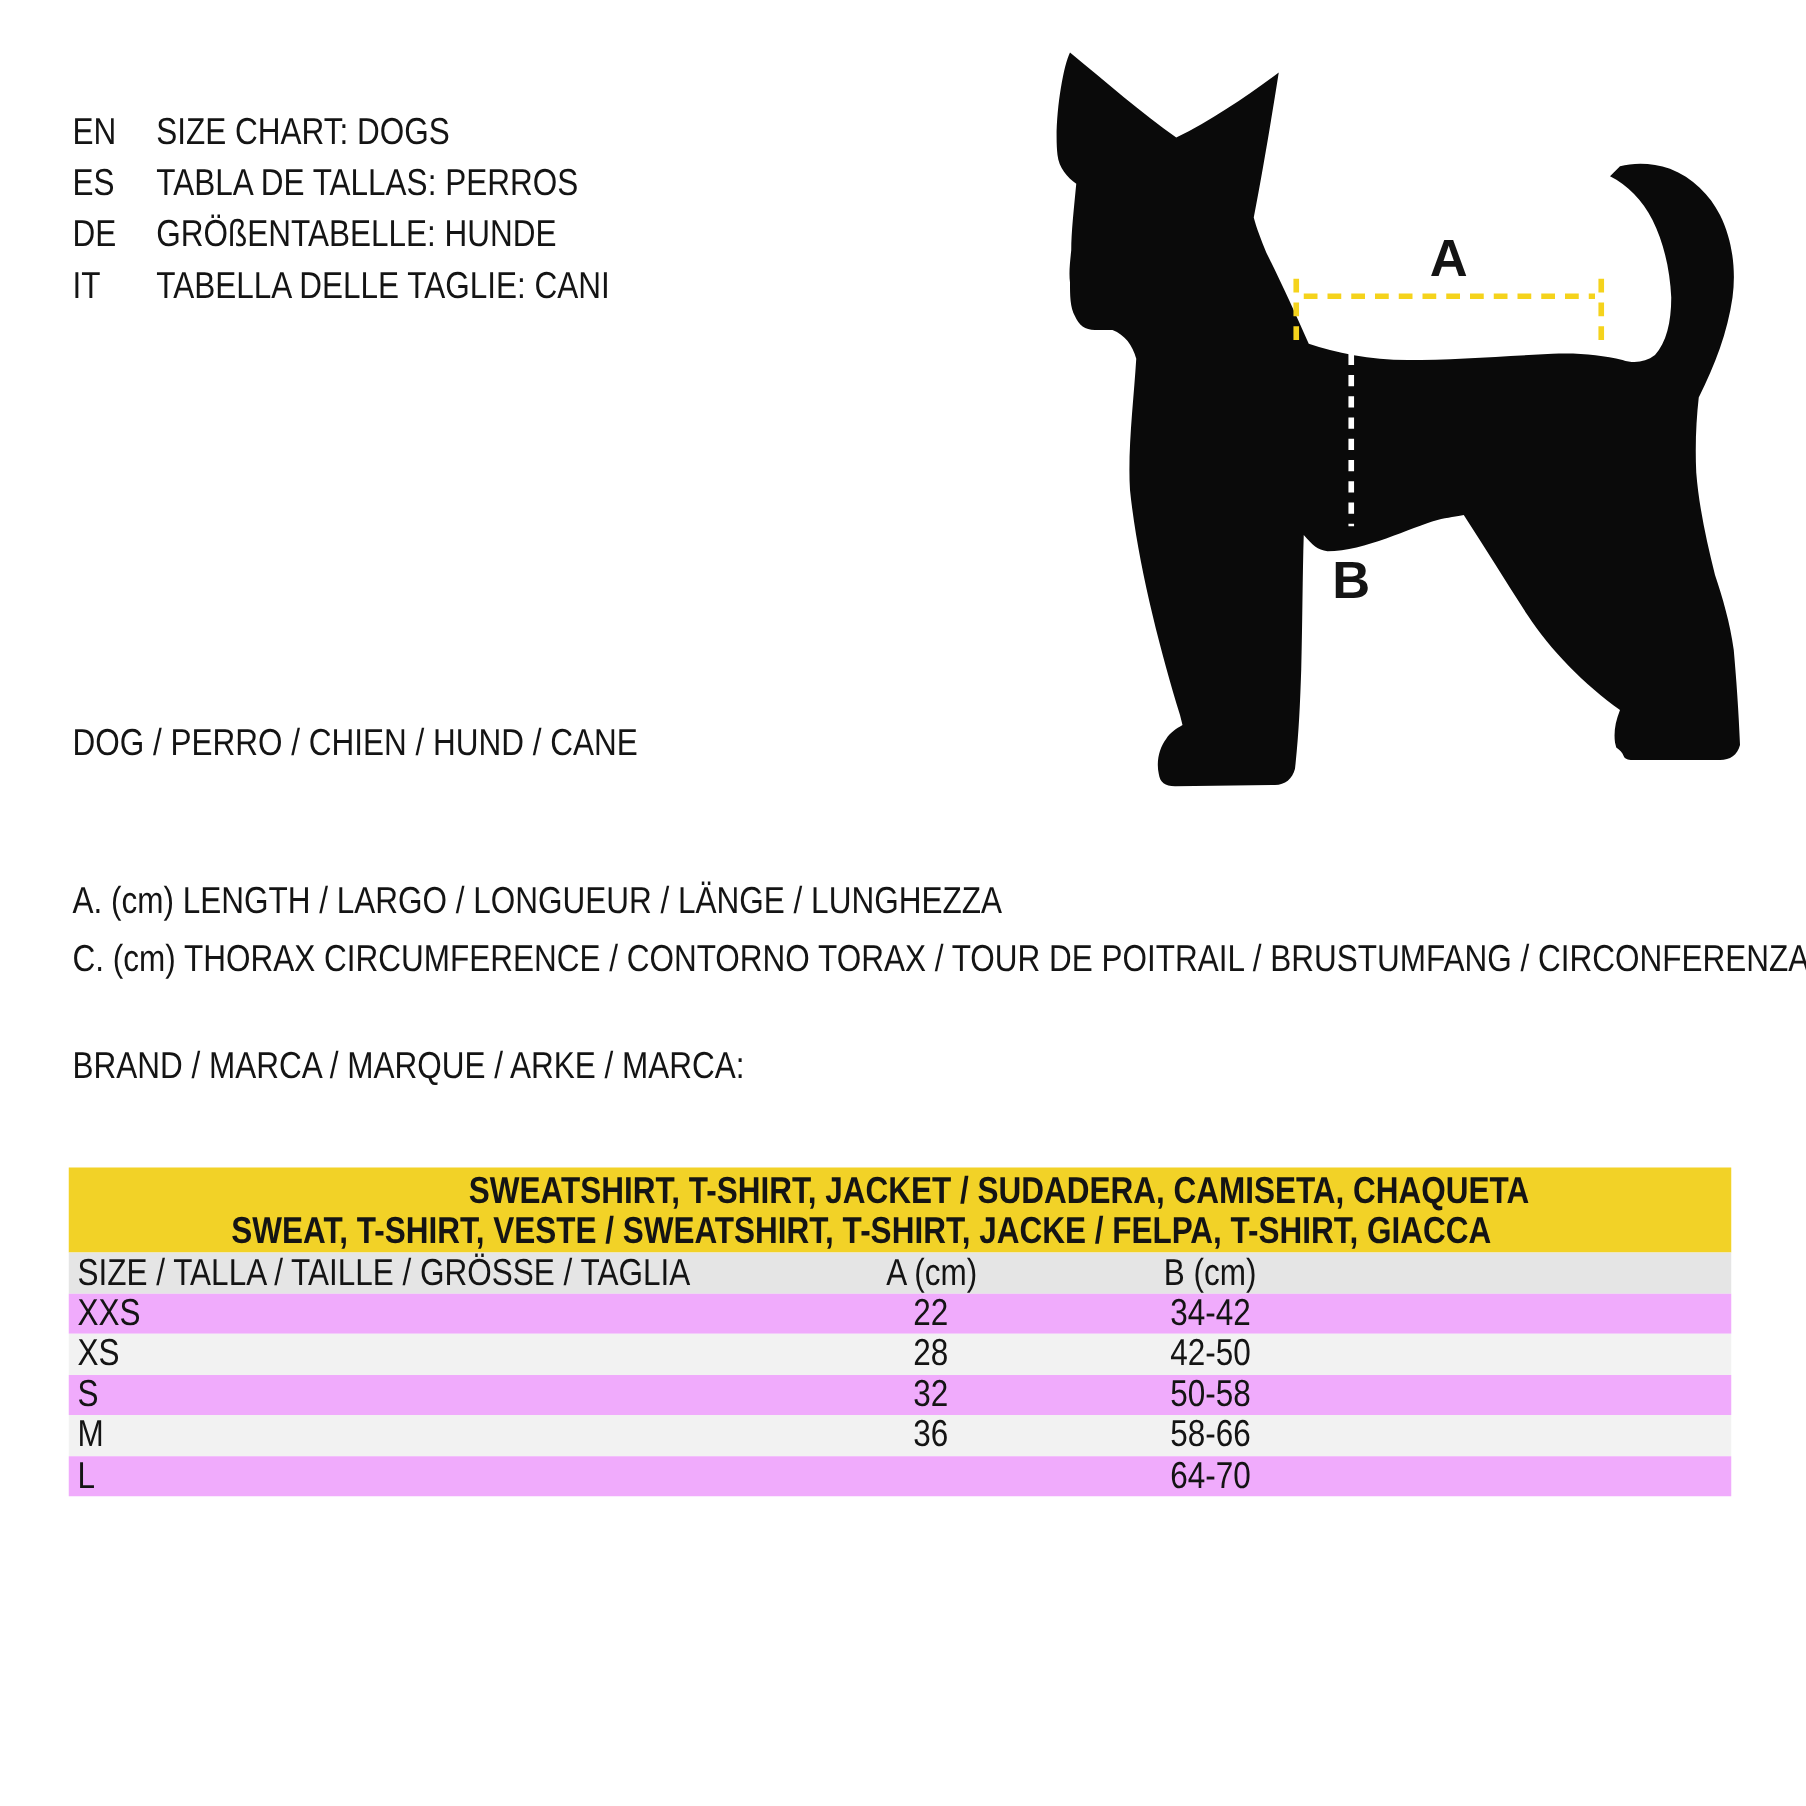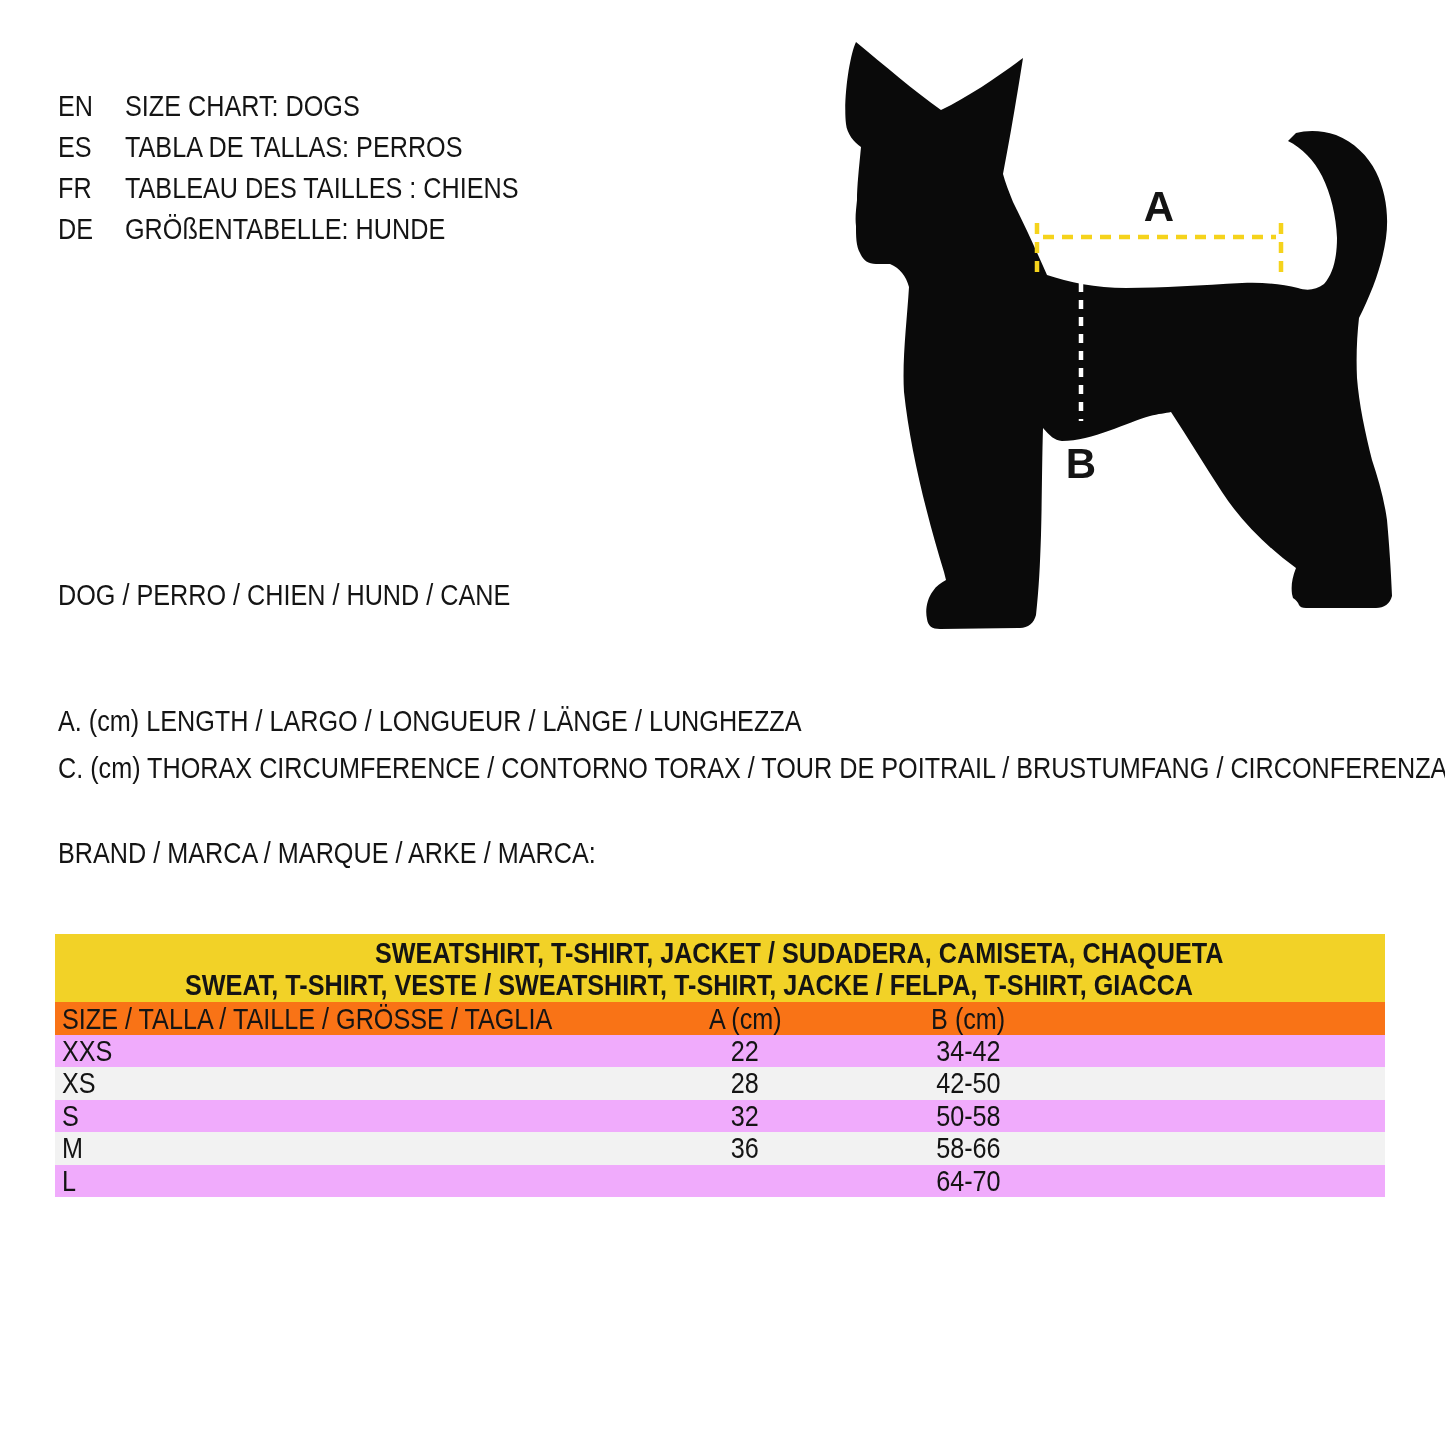--- a/index.html
+++ b/index.html
@@ -28,46 +28,46 @@
   .txt30{font-size:30px;line-height:34px;}
   #dog-label{left:58px;top:578px;}
   #meas-a{left:58px;top:704px;}
   #meas-c{left:58px;top:751px;}
   #brand-line{left:58px;top:836px;}
 
   
   #size-table{left:55px;top:934px;width:1330px;}
   .tbl-head{background:#F2D227;height:68px;box-sizing:border-box;padding:3px 0 0 7px;text-align:right;}
   .tbl-head .hline{font-weight:bold;font-size:30px;line-height:32px;}
-  .tbl-sub{background:#f97316;height:33px;position:relative;font-size:30px;line-height:33px;}
+  .tbl-sub{background:#e5e5e5;height:33px;position:relative;font-size:30px;line-height:33px;}
   .tbl-row{height:32.4px;position:relative;font-size:30px;line-height:32.4px;background:#f0abfc;}
   #tbl-rows .tbl-row:nth-child(even){background:#F2F2F2;}
   .cell-size{position:absolute;left:7px;top:0;}
   .cell-a{position:absolute;left:540px;width:300px;text-align:center;top:0;}
   .cell-b{position:absolute;left:763px;width:300px;text-align:center;top:0;}
 </style>
 </head>
 <body>
 
 <div class="abs" id="lang-block">
   <div class="lang-row">
     <span class="lang-code"><span class="cn">EN</span></span>
     <span class="cn">SIZE CHART: DOGS</span>
   </div>
   <div class="lang-row">
     <span class="lang-code"><span class="cn">ES</span></span>
     <span class="cn">TABLA DE TALLAS: PERROS</span>
   </div>
   <div class="lang-row">
-    <span class="lang-code"><span class="cn">FR</span></span>
-    <span class="cn">TABLEAU DES TAILLES : CHIENS</span>
+    <span class="lang-code"><span class="cn">DE</span></span>
+    <span class="cn">GRÖßENTABELLE: HUNDE</span>
   </div>
   <div class="lang-row">
-    <span class="lang-code"><span class="cn">DE</span></span>
-    <span class="cn">GRÖßENTABELLE: HUNDE</span>
+    <span class="lang-code"><span class="cn">IT</span></span>
+    <span class="cn">TABELLA DELLE TAGLIE: CANI</span>
   </div>
 </div>
 
 <svg class="abs" id="dog-figure" viewBox="0 0 640 640" aria-hidden="true">
   <path fill="#0A0A0A" d="
     M 46 22
     C 40 34 33 78 36 104
     C 37 114 44 122 51 127
     C 49 148 47 166 47 180
     C 46 190 45 198 46 206

